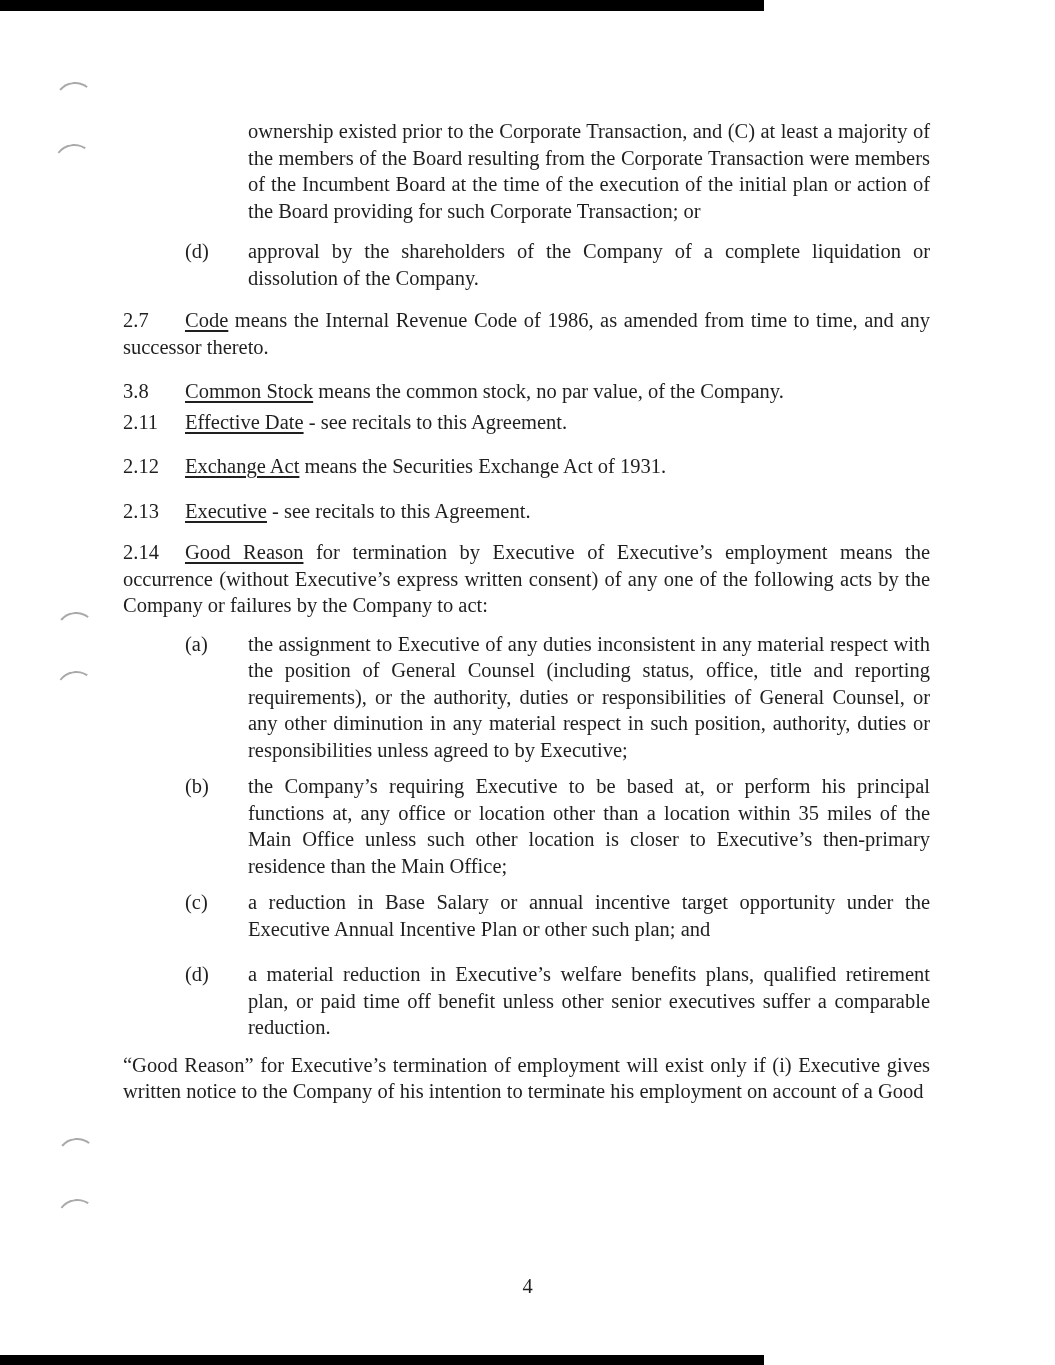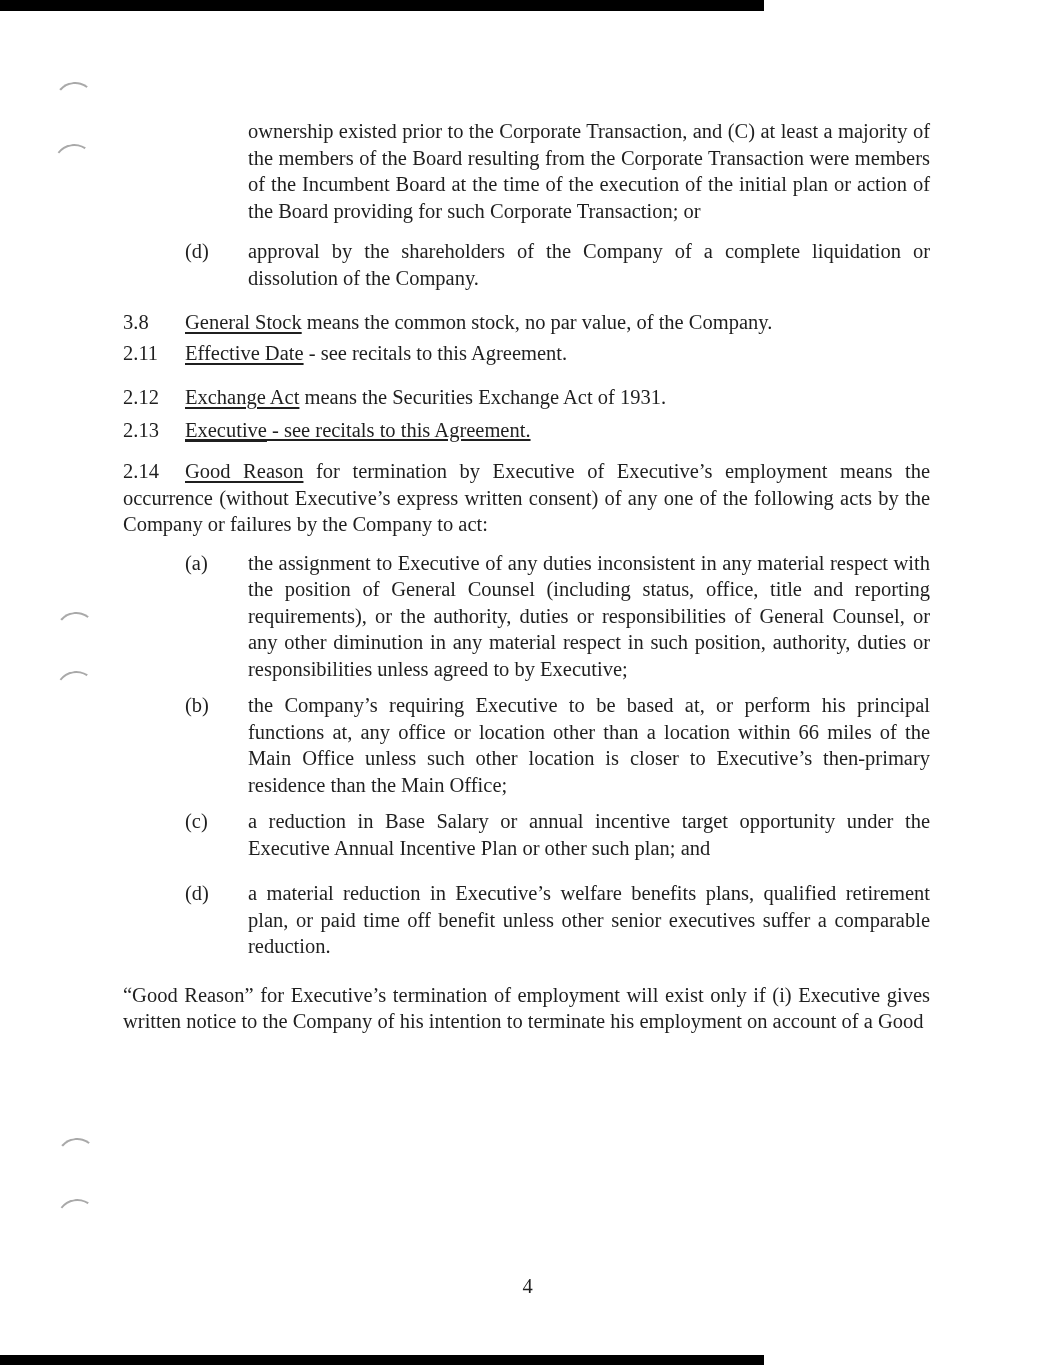--- a/index.html
+++ b/index.html
@@ -48,27 +48,27 @@
     display: inline-block; width: 62px;
   }
   .uterm { text-decoration: underline; text-underline-offset: 3px; }
   .mt-top-d { margin-top: 14px; }
   .mt-27 { margin-top: 16px; }
   .mt-28 { margin-top: 18px; }
   .mt-29 { margin-top: 17px; }
   .mt-210 { margin-top: 15px; }
   .mt-211 { margin-top: 4px; }
   .mt-212 { margin-top: 18px; }
-  .mt-213 { margin-top: 6px; text-decoration: underline; }
+  .mt-213 { margin-top: 18px; }
   .mt-214 { margin-top: 15px; }
   .mt-a { margin-top: 12px; }
   .mt-b { margin-top: 10px; }
   .mt-c { margin-top: 10px; }
   .mt-d { margin-top: 19px; }
-  .mt-closing { margin-top: 22px; }
+  .mt-closing { margin-top: 11px; }
   .page-number {
     position: absolute; top: 1275px; left: 0; right: 0;
     text-align: center;
     font-size: 20.5px;
   }
 </style>
 </head>
 <body>
 
 <div class="page">
@@ -85,23 +85,26 @@
 
   <div class="content">
 
     <p class="para cont-para">ownership existed prior to the Corporate Transaction, and (C) at least a majority of the members of the Board resulting from the Corporate Transaction were members of the Incumbent Board at the time of the execution of the initial plan or action of the Board providing for such Corporate Transaction; or</p>
 
     <div class="hang-item mt-top-d">
       <span class="item-label">(d)</span>
       <p class="para">approval by the shareholders of the Company of a complete liquidation or dissolution of the Company.</p>
     </div>
 
+    <p class="para section-para mt-27">
+      <span class="sec-num">2.7</span><span class="uterm">Code</span><span> means the Internal Revenue Code of 1986, as amended from time to time, and any successor thereto.</span>
+    </p>
 
     <p class="para section-para mt-28">
-      <span class="sec-num">3.8</span><span class="uterm">General Stock</span><span> means the common stock, no par value, of the Company.</span>
+      <span class="sec-num">3.8</span><span class="uterm">Common Stock</span><span> means the common stock, no par value, of the Company.</span>
     </p>
 
 
 
     <p class="para section-para mt-211">
       <span class="sec-num">2.11</span><span class="uterm">Effective Date</span><span> - see recitals to this Agreement.</span>
     </p>
 
     <p class="para section-para mt-212">
       <span class="sec-num">2.12</span><span class="uterm">Exchange Act</span><span> means the Securities Exchange Act of 1931.</span>
@@ -115,21 +118,21 @@
       <span class="sec-num">2.14</span><span class="uterm">Good Reason</span><span> for termination by Executive of Executive’s employment means the occurrence (without Executive’s express written consent) of any one of the following acts by the Company or failures by the Company to act:</span>
     </p>
 
     <div class="hang-item mt-a">
       <span class="item-label">(a)</span>
       <p class="para">the assignment to Executive of any duties inconsistent in any material respect with the position of General Counsel (including status, office, title and reporting requirements), or the authority, duties or responsibilities of General Counsel, or any other diminution in any material respect in such position, authority, duties or responsibilities unless agreed to by Executive;</p>
     </div>
 
     <div class="hang-item mt-b">
       <span class="item-label">(b)</span>
-      <p class="para">the Company’s requiring Executive to be based at, or perform his principal functions at, any office or location other than a location within 66 miles of the Main Office unless such other location is closer to Executive’s then-primary residence than the Main Office;</p>
+      <p class="para">the Company’s requiring Executive to be based at, or perform his principal functions at, any office or location other than a location within 35 miles of the Main Office unless such other location is closer to Executive’s then-primary residence than the Main Office;</p>
     </div>
 
     <div class="hang-item mt-c">
       <span class="item-label">(c)</span>
       <p class="para">a reduction in Base Salary or annual incentive target opportunity under the Executive Annual Incentive Plan or other such plan; and</p>
     </div>
 
     <div class="hang-item mt-d">
       <span class="item-label">(d)</span>
       <p class="para">a material reduction in Executive’s welfare benefits plans, qualified retirement plan, or paid time off benefit unless other senior executives suffer a comparable reduction.</p>

